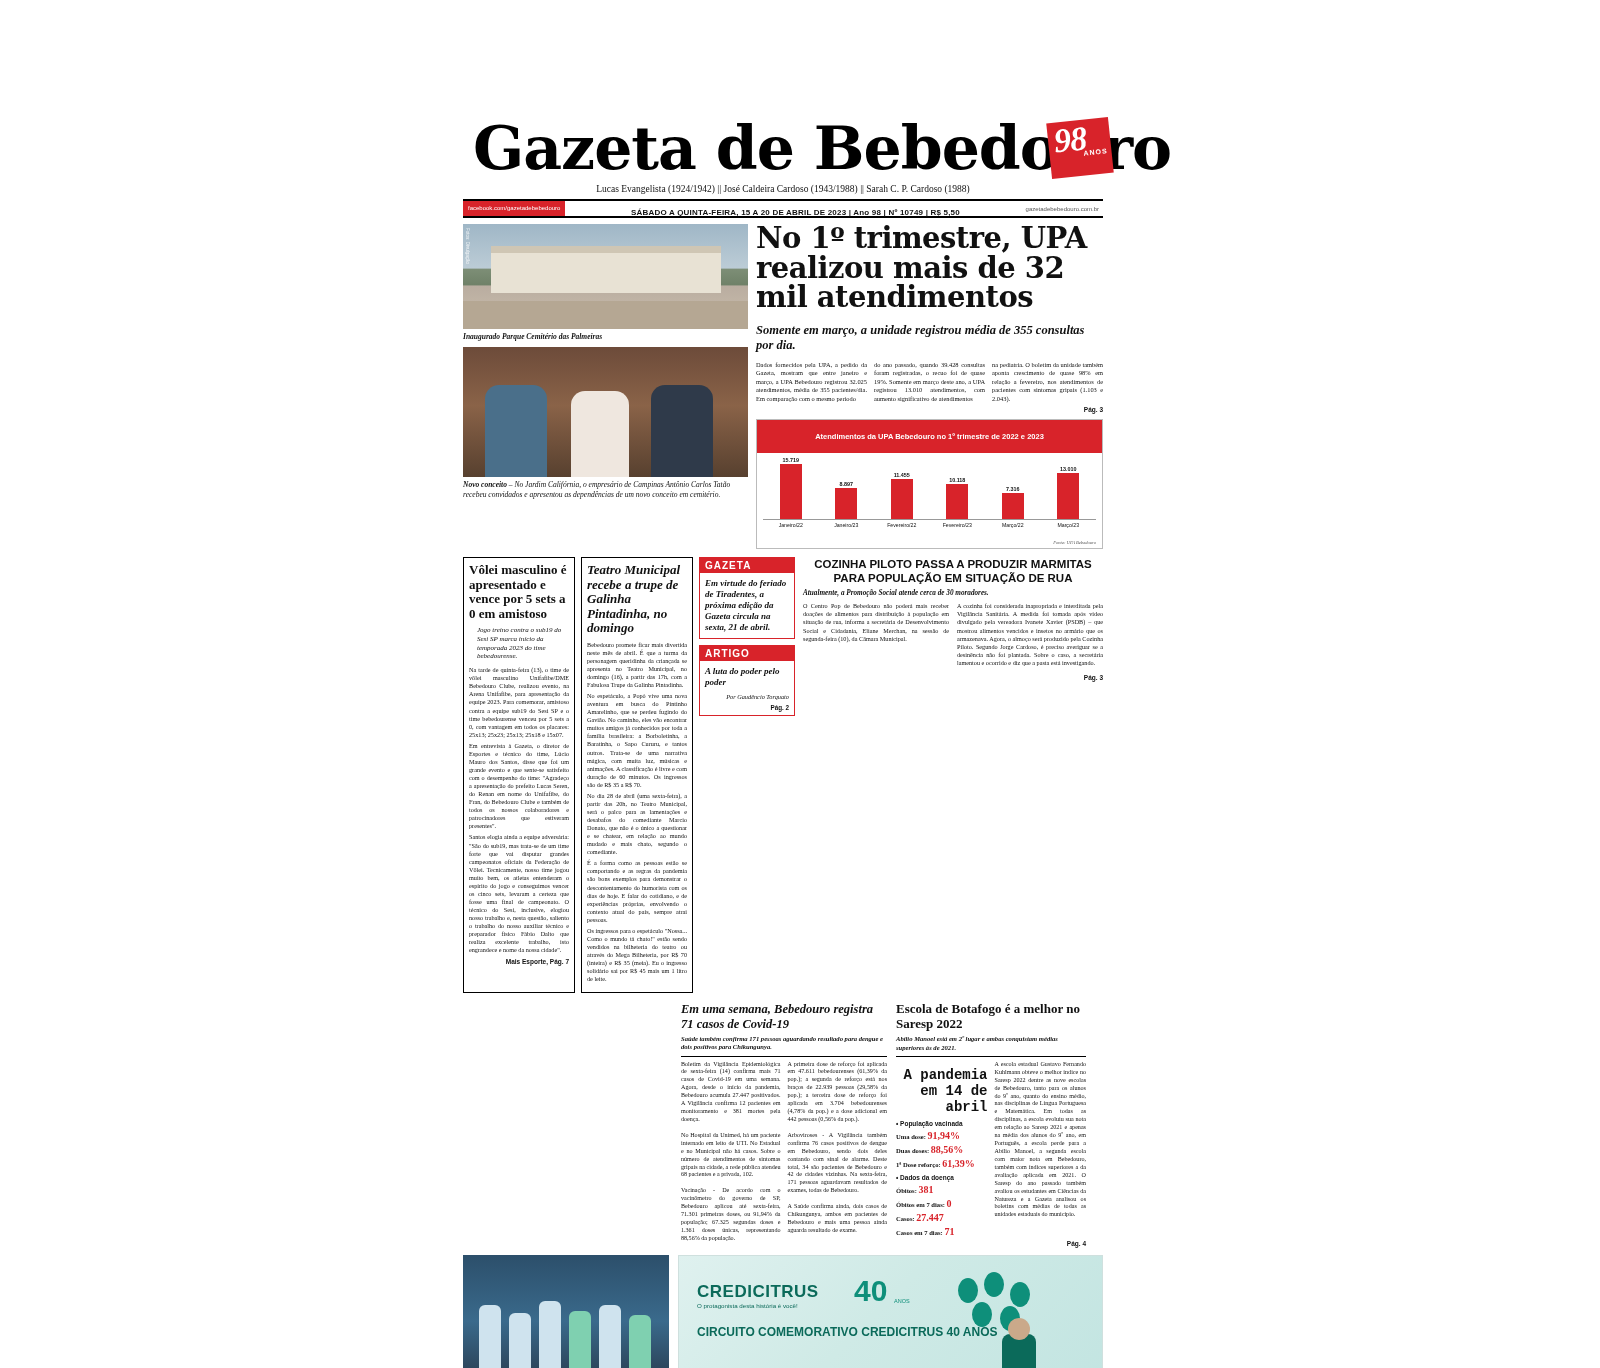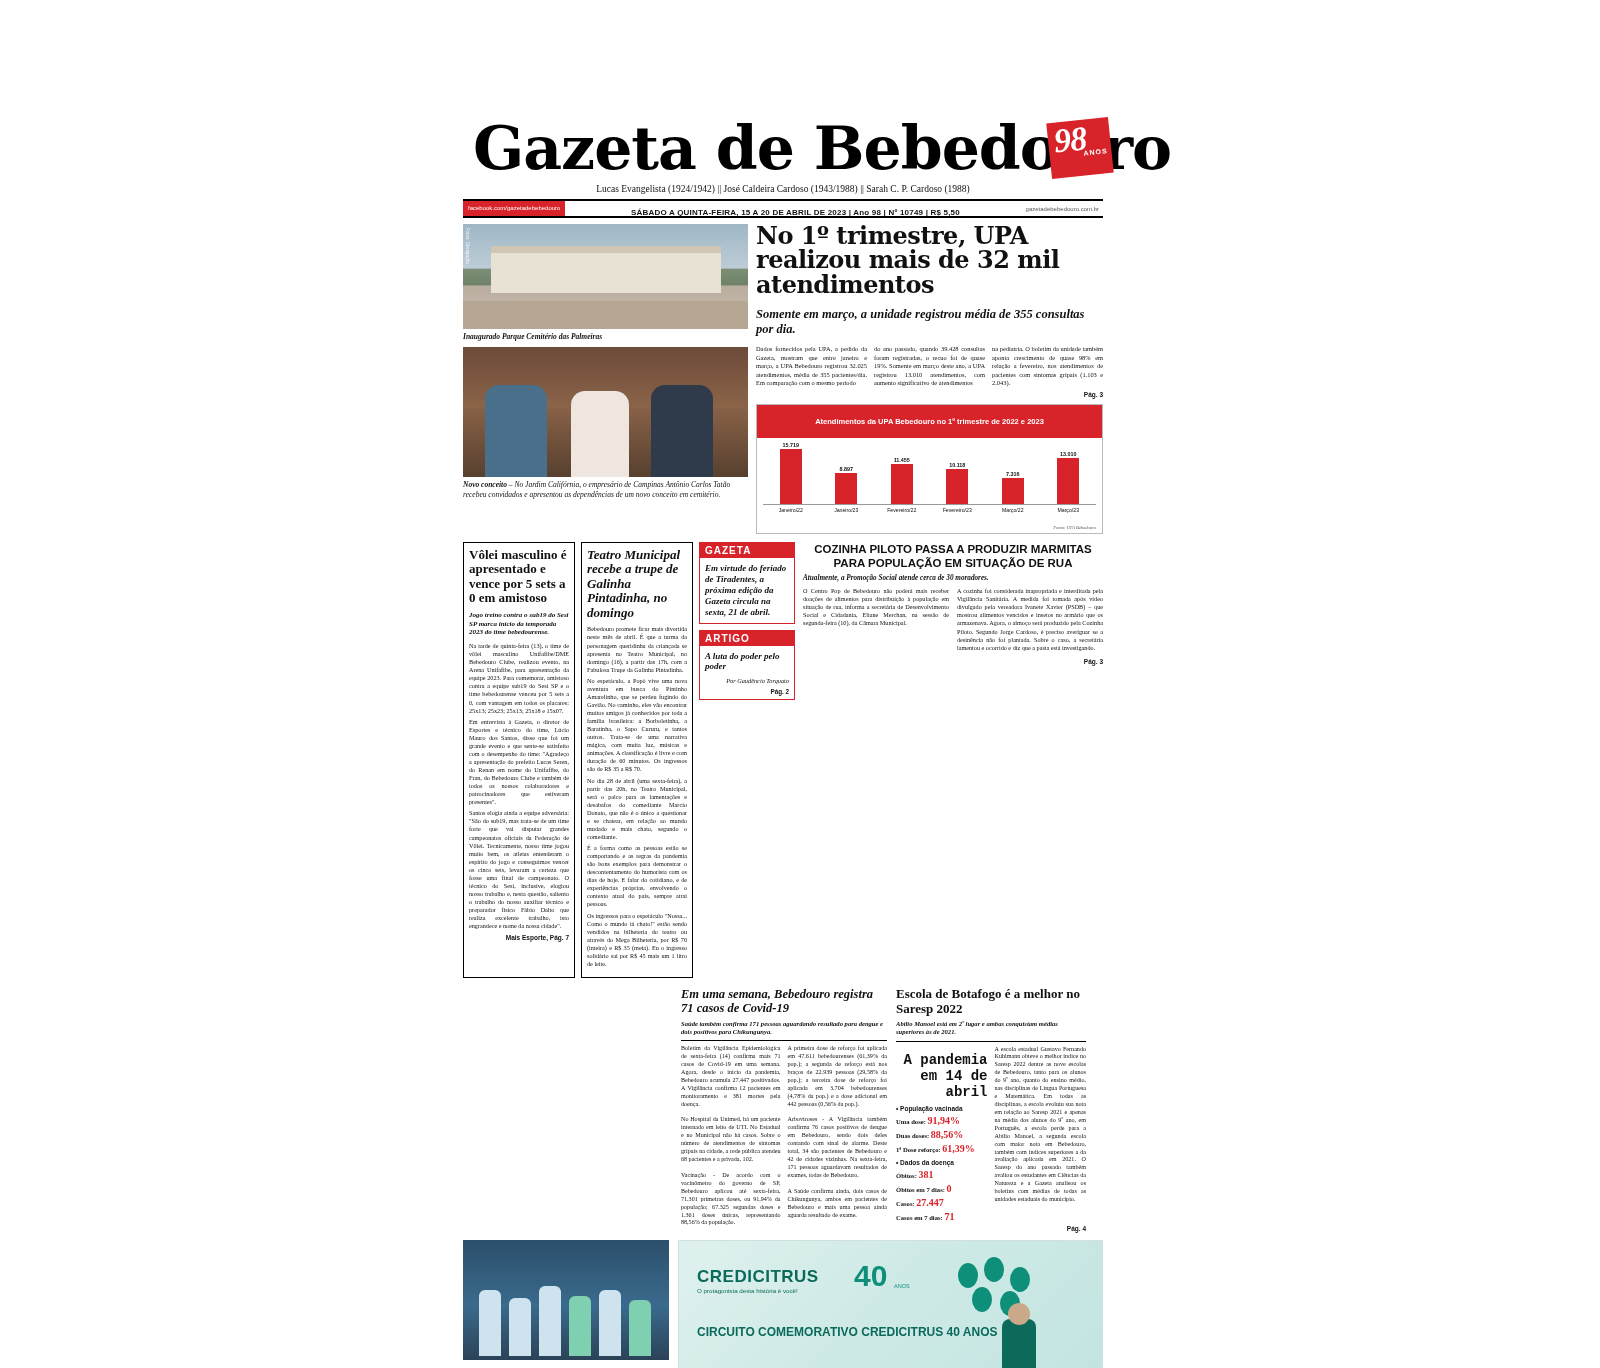--- a/index.html
+++ b/index.html
@@ -26,21 +26,21 @@
   .ph1 .bld{position:absolute;left:28px;top:22px;width:230px;height:40px;background:#e8e2d4;border-top:7px solid #cfc6b4;}
   .ph1 .road{position:absolute;left:0;bottom:0;width:100%;height:28px;background:#b5a793;}
   .cap{font-size:7.5px;font-style:italic;font-weight:700;margin:3px 0 6px;line-height:1.25;}
   .cap span{font-weight:400;}
   .ph2{height:130px;background:linear-gradient(180deg,#6d4b3a 0%,#8a6348 45%,#57402f 100%);}
   .ph2 .p{position:absolute;bottom:0;border-radius:14px 14px 0 0;}
   .p1{left:22px;width:62px;height:92px;background:#4a6f8a;}
   .p2{left:108px;width:58px;height:86px;background:#efe7df;}
   .p3{left:188px;width:62px;height:92px;background:#2f3a4a;}
   .top-right{width:347px;margin-left:8px;}
-  .headline{font-family:"DejaVu Serif",serif;font-weight:700;font-size:24px;line-height:1.02;letter-spacing:-.5px;margin:0;}
+  .headline{font-family:"DejaVu Serif",serif;font-weight:700;font-size:29px;line-height:1.02;letter-spacing:-.5px;margin:0;}
   .subhead{font-family:"Liberation Serif",serif;font-style:italic;font-weight:700;font-size:12.5px;line-height:1.2;margin-top:10px;}
   .cols3{display:flex;gap:7px;margin-top:8px;}
   .cols3 p{font-size:6.4px;line-height:1.32;text-align:justify;margin:0;}
   .cols3 .c{width:33%;}
   .pag{text-align:right;font-family:"Liberation Sans",sans-serif;font-weight:700;font-size:6.5px;margin-top:3px;}
 
   
   .chart-box{margin-top:6px;border:1px solid #bbb;}
   .chart-title{background:#d8232a;color:#fff;font-family:"Liberation Sans",sans-serif;font-weight:700;font-size:7.5px;text-align:center;padding:12px 0;}
   .chart-area{position:relative;height:82px;background:#fff;padding:4px 6px 0;}
@@ -53,21 +53,21 @@
   .chart-src{text-align:right;font-size:4.6px;font-style:italic;color:#555;padding:1px 6px 3px;}
 
   
   .mid{display:flex;margin-top:8px;}
   .col-a{width:100px;border:1px solid #000;padding:5px 5px 6px;}
   .col-b{width:100px;border:1px solid #000;padding:5px 5px 6px;margin-left:6px;}
   .col-c{width:96px;margin-left:6px;}
   .col-d{flex:1;margin-left:8px;}
   .kicker{font-family:"Liberation Serif",serif;font-weight:700;font-size:13px;line-height:1.12;}
   .kicker-it{font-style:italic;}
-  .sub-it{font-style:italic;font-weight:700;font-size:7px;line-height:1.25;margin-top:5px;}
+  .sub-it{font-style:italic;font-weight:400;font-size:7px;line-height:1.25;margin-top:5px;margin-left:8px;}
   .body-txt{font-size:6.2px;line-height:1.3;text-align:justify;margin-top:5px;}
   .body-txt p{margin:0 0 3px;}
   .more{font-family:"Liberation Sans",sans-serif;font-weight:700;font-size:6.5px;text-align:right;margin-top:4px;}
   .redbox{border:1px solid #d8232a;}
   .redbox .hd{background:#d8232a;color:#fff;font-family:"Liberation Sans",sans-serif;font-weight:700;font-size:10px;padding:2px 5px;letter-spacing:1px;}
   .redbox .bd{padding:5px;font-family:"Liberation Serif",serif;font-style:italic;font-weight:700;font-size:9px;line-height:1.22;}
   .art-sub{font-size:6.3px;font-style:italic;text-align:right;padding:0 5px 4px;}
   .art-pag{font-family:"Liberation Sans",sans-serif;font-weight:700;font-size:6.3px;text-align:right;padding:0 5px 4px;}
   .d-head{font-family:"Liberation Sans",sans-serif;font-weight:700;font-size:11.5px;line-height:1.22;color:#111;text-align:center;}
   .d-sub{font-style:italic;font-weight:700;font-size:7.2px;margin-top:4px;}
@@ -93,21 +93,21 @@
   
   .bottom{display:flex;margin-top:8px;}
   .bl{width:206px;}
   .ph3{height:120px;background:linear-gradient(180deg,#2c4f6b 0%,#3a6a8c 55%,#2b4257 100%);position:relative;overflow:hidden;}
   .ph3 .pl{position:absolute;bottom:4px;width:22px;height:66px;background:#cfe3ee;border-radius:6px 6px 0 0;}
   .ad{flex:1;margin-left:9px;background:linear-gradient(135deg,#dff1ef 0%,#cfeae6 40%,#bfe3e0 100%);position:relative;overflow:hidden;height:210px;border:1px solid #cfe0de;}
   .ad .brand{position:absolute;left:18px;top:26px;color:#0b6a5a;font-family:"Liberation Sans",sans-serif;font-weight:700;font-size:17px;letter-spacing:.5px;}
   .ad .brandsub{position:absolute;left:18px;top:46px;color:#0b6a5a;font-family:"Liberation Sans",sans-serif;font-size:6.2px;}
   .ad .forty{position:absolute;left:175px;top:18px;color:#0e8f7a;font-family:"Liberation Sans",sans-serif;font-weight:700;font-size:30px;}
   .ad .fortysub{position:absolute;left:215px;top:42px;color:#0e8f7a;font-family:"Liberation Sans",sans-serif;font-size:5.5px;}
-  .ad .h1{position:absolute;left:18px;top:84px;color:#0b6a5a;font-family:"Liberation Sans",sans-serif;font-weight:700;font-size:12px;line-height:1.25;}
+  .ad .h1{position:absolute;left:18px;top:69px;color:#0b6a5a;font-family:"Liberation Sans",sans-serif;font-weight:700;font-size:12px;line-height:1.25;}
   .ad .figure{position:absolute;right:24px;top:16px;width:130px;height:165px;}
   .ad .balloon{position:absolute;border-radius:50%;width:20px;height:25px;background:#0e8f7a;}
 </style>
 </head>
 <body>
 
 <div class="page">
 
   <div class="masthead">
     <div class="mast-title">

